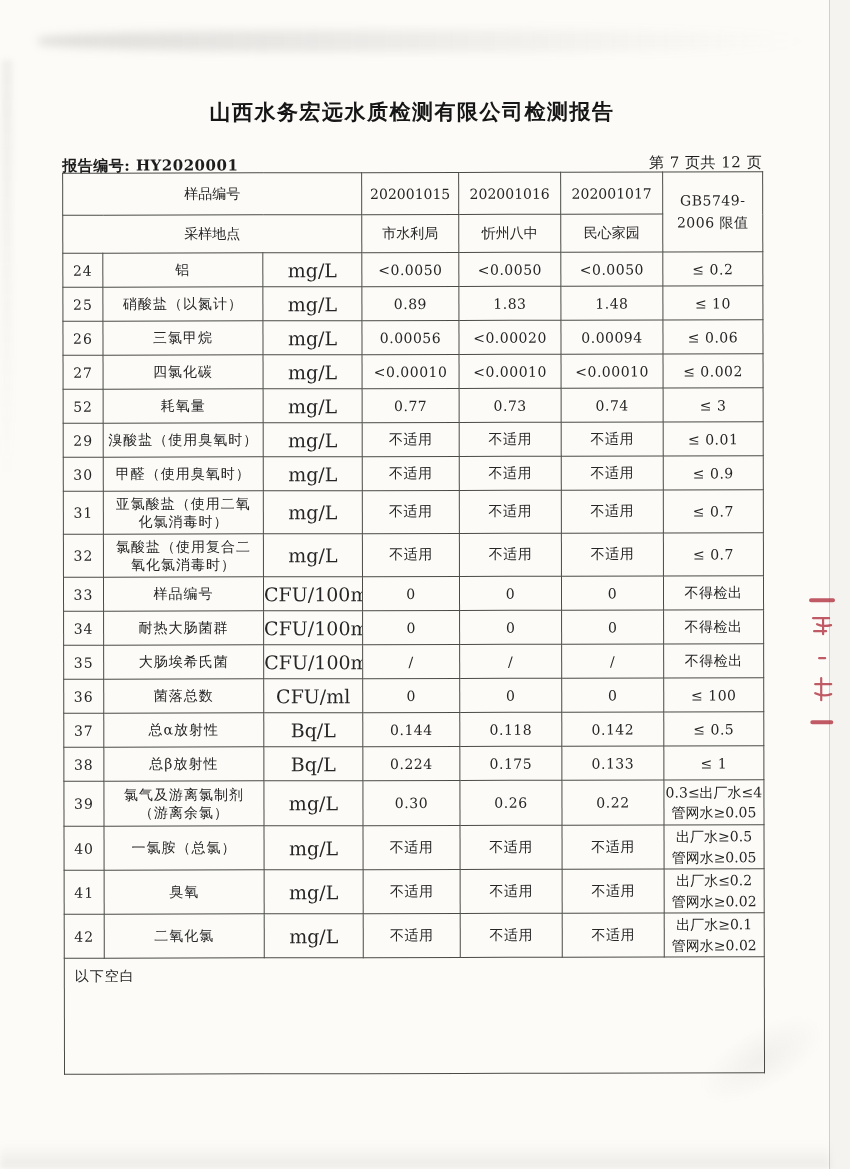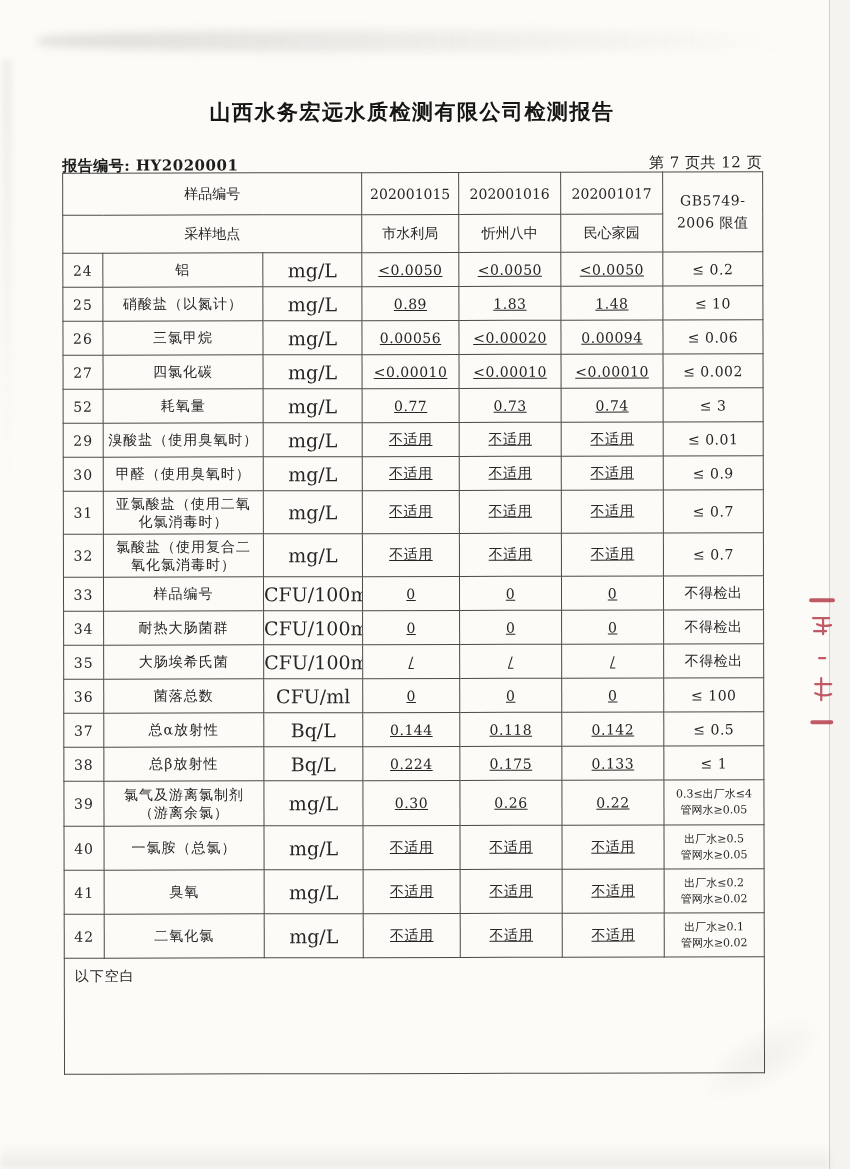--- a/index.html
+++ b/index.html
@@ -43,23 +43,23 @@
     border:1px solid #4a4a46;
     font-weight:normal;text-align:center;vertical-align:middle;
     padding:0;overflow:hidden;
   }
   thead tr.hrow1{height:42px;}
   thead tr.hrow2{height:38px;}
   tbody tr{height:34px;}
   .c-no{letter-spacing:1px;}
   .c-name{text-align:left;padding-left:9px;letter-spacing:1px;white-space:pre-line;line-height:1.3;}
   .c-unit{font-size:19px;}
-  .c-val{letter-spacing:.5px;text-decoration:underline;}
+  .c-val{letter-spacing:.5px;}
   .c-limit{letter-spacing:.5px;margin-left:10px;}
-  .limit-line{font-size:11px;line-height:1.45;letter-spacing:0;}
+  .limit-line{font-size:14px;line-height:1.45;letter-spacing:0;}
   .limit-header div{line-height:1.1;margin:7px 12px;letter-spacing:.5px;}
   tfoot td.c-footer{
     height:106px;text-align:left;vertical-align:top;
     padding:9px 0 0 10px;letter-spacing:1px;
   }
 
   
   .stamp{position:absolute;left:803px;top:597px;width:32px;height:132px;opacity:.8;}
 </style>
 </head>

